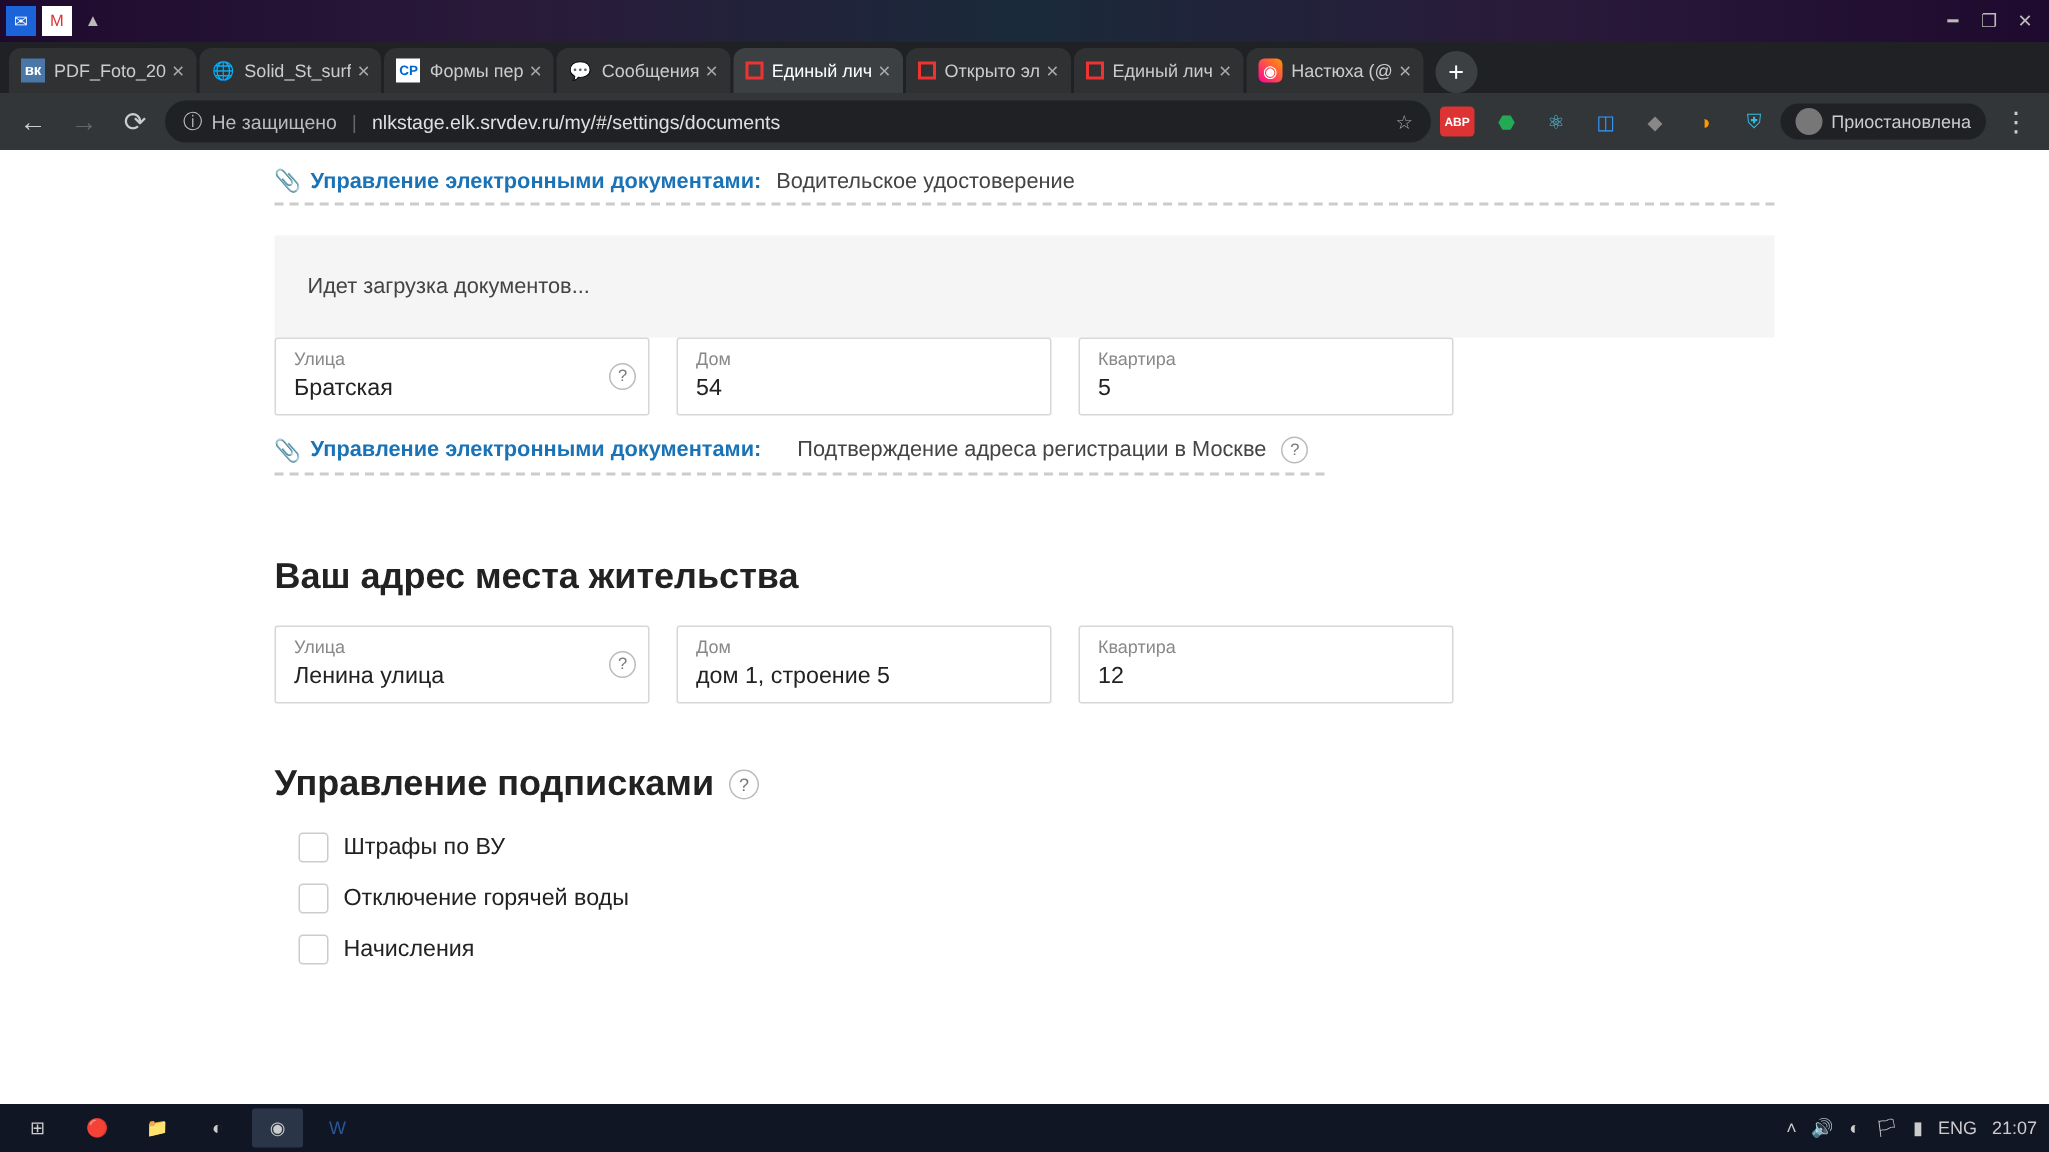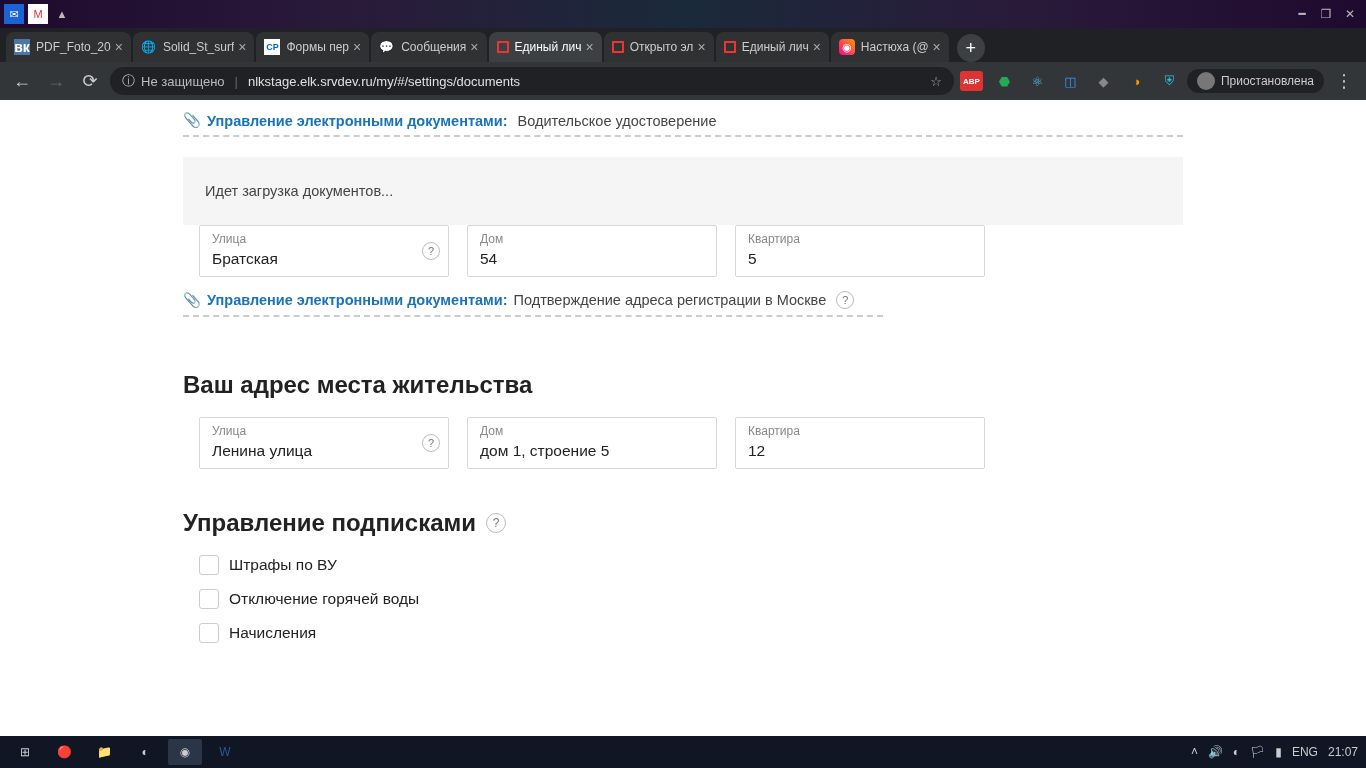--- a/index.html
+++ b/index.html
@@ -40,31 +40,31 @@
   .dashed { border-bottom:2px dashed #ccc; margin-bottom:20px; }
 
   .loading-box { background:#f5f5f6; padding:26px 22px; color:#444; font-size:14.5px; margin-top:18px; position:relative; }
   .loading-box::before { content:""; position:absolute; top:-10px; left:80px; border:10px solid transparent; border-bottom-color:#f5f5f6; }
 
   h2 { font-size:24px; font-weight:700; color:#222; margin:54px 0 18px; }
   h2.sub { margin-top:40px; display:flex; align-items:center; gap:10px; }
 
   .row { display:flex; gap:18px; }
   .field { position:relative; border:1px solid #d7d7d7; border-radius:2px; padding:6px 12px 8px; }
-  .field.street { flex:0 0 250px;margin-left:16px; }
+  .field.street { flex:0 0 250px; }
   .field.house { flex:0 0 250px; }
   .field.apt { flex:0 0 250px; }
   .f-label { font-size:12px; color:#888; }
   .f-val { font-size:15.5px; color:#222; margin-top:4px; }
   .help-badge { position:absolute; right:8px; top:50%; transform:translateY(-50%); width:18px; height:18px; border:1px solid #bbb; border-radius:50%; display:flex; align-items:center; justify-content:center; font-size:11px; color:#777; cursor:pointer; }
 
   .attach2 { margin-top:14px; }
   .attach2 .row-a { display:flex; align-items:center; gap:6px; font-size:14.5px; }
   .attach2 .blue { color:#1a73b7; font-weight:600; }
-  .attach2 .gray { color:#444; }
+  .attach2 .gray { color:#444;margin-left:18px; }
   .attach2 .q { width:18px; height:18px; border:1px solid #bbb; border-radius:50%; display:inline-flex; align-items:center; justify-content:center; font-size:11px; color:#777; margin-left:4px; cursor:pointer; }
   .attach2 .dash { border-bottom:2px dashed #ccc; margin-top:6px; width:700px; }
 
   .cb-row { display:flex; align-items:center; gap:10px; margin:14px 16px; font-size:15.5px; color:#222; }
   .cb { width:20px; height:20px; border:1px solid #ccc; border-radius:3px; cursor:pointer; }
 
   .taskbar { position:absolute; left:0; right:0; bottom:0; height:32px; background:#101624; display:flex; align-items:center; justify-content:space-between; padding:0 8px; color:#ccc; font-size:12px; }
   .tb-left { display:flex; align-items:center; gap:6px; }
   .tb-item { width:34px; height:26px; display:flex; align-items:center; justify-content:center; border-radius:2px; cursor:pointer; }
   .tb-item.active { background:#2a3548; }
@@ -79,21 +79,21 @@
     <div class="tb-icon" style="background:#fff;color:#d33">M</div>
     <div class="tb-icon">▲</div>
   </div>
   <div class="win-btn">━</div>
   <div class="win-btn">❐</div>
   <div class="win-btn">✕</div>
 </div>
 
 <div class="tabs">
   <div class="tab">
-      <span class="fav" style="background:#4a76a8;color:#fff;font-size:14px;font-weight:bold">вк</span>
+      <span class="fav" style="background:#4a76a8;color:#fff;font-size:10px;font-weight:bold">вк</span>
       <span class="title">PDF_Foto_20</span>
       <span class="close">×</span>
     </div>
   <div class="tab">
       <span class="fav">🌐</span>
       <span class="title">Solid_St_surf</span>
       <span class="close">×</span>
     </div>
   <div class="tab">
       <span class="fav" style="background:#fff;color:#06c;font-size:9px;font-weight:bold">СР</span>

